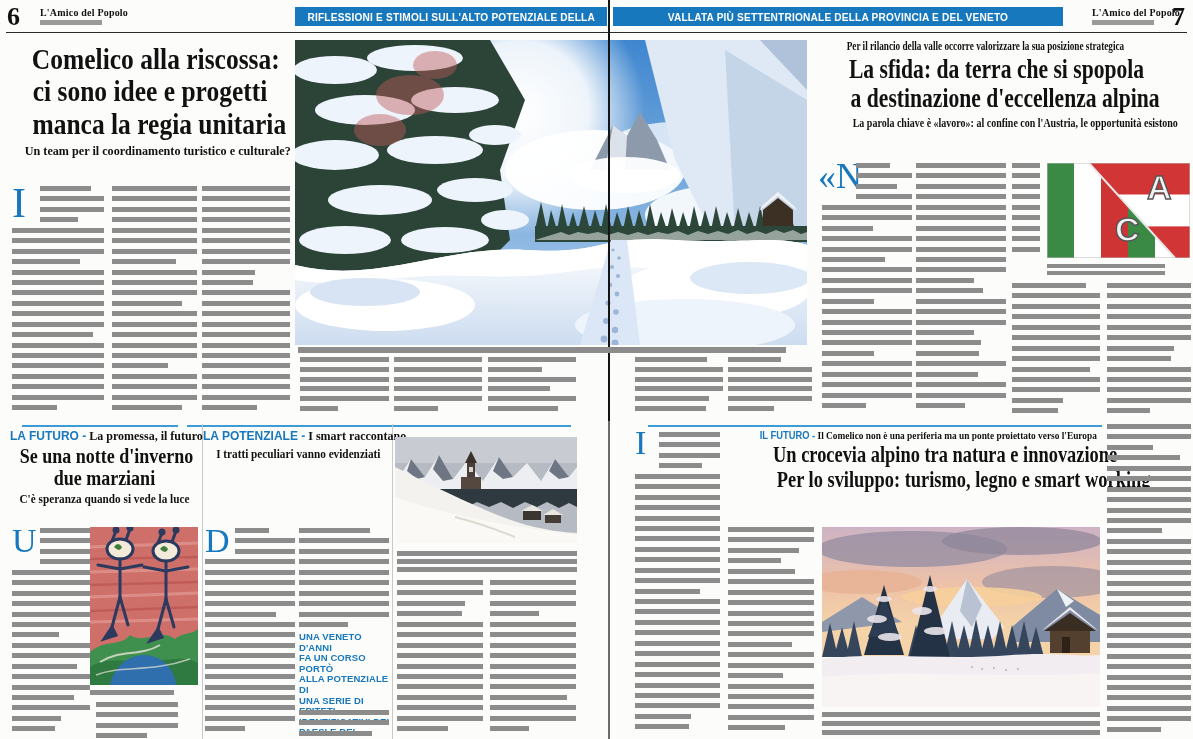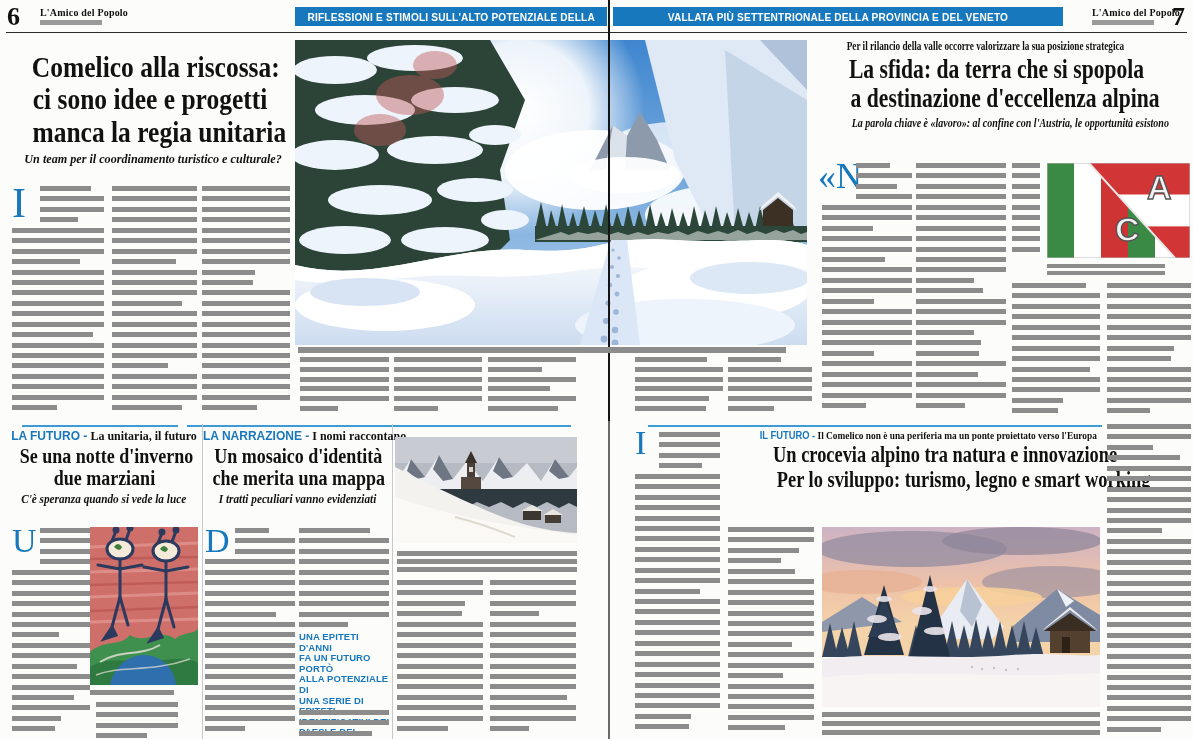--- a/index.html
+++ b/index.html
@@ -12,21 +12,21 @@
   .masthead-bar{height:5px;background:#9a9a9a;}
   .banner{background:#1878be;color:#fff;font-family:"Liberation Sans",sans-serif;
           font-weight:700;font-size:11px;display:flex;align-items:center;justify-content:center;
           letter-spacing:.2px;}
   .banner .cond{display:inline-block;white-space:nowrap;transform:scaleX(.92);}
   .hrule{height:1px;background:#2a2a2a;}
   
   .hblock{text-align:center;}
   .kicker{font-weight:700;font-size:12px;}
   .headline{font-weight:700;line-height:1.08;}
-  .subhead{font-weight:700;font-style:italic;}
+  .subhead{font-weight:700;}
   .cond{display:inline-block;white-space:nowrap;transform-origin:50% 50%;}
   .sx80{transform:scaleX(.80);} .sx85{transform:scaleX(.85);} .sx90{transform:scaleX(.90);}
   
   .seclabel{font-family:"Liberation Sans",sans-serif;font-weight:700;color:#1878be;}
   .sectext{font-family:"Liberation Serif",serif;font-weight:700;color:#111;}
   .bluerule{height:2px;background:#3d9bd6;}
   .vdiv{width:1px;background:#c9c9c9;}
   
   .dropcap{color:#1878be;font-family:"Liberation Serif",serif;font-weight:500;line-height:.85;}
   
@@ -55,21 +55,21 @@
     <span class="cond">VALLATA PIÙ SETTENTRIONALE DELLA PROVINCIA E DEL VENETO</span>
   </div>
   <div class="abs" style="left:1092px;top:7px;">
     <div class="masthead">L'Amico del Popolo</div>
     <div class="masthead-bar" style="width:62px;margin-top:2px;"></div>
   </div>
   <div class="abs pagenum" style="left:1172px;top:2px;">7</div>
   <div class="abs hrule" style="left:6px;top:32px;width:1181px;"></div>
 
   <div class="abs hblock" style="left:10px;top:39px;width:280px;">
-    <div class="headline" style="font-size:30px;margin-top:12px;font-family:Liberation Serif, serif;">
+    <div class="headline" style="font-size:30px;margin-top:4px;font-family:Liberation Serif, serif;">
       <div><span class="cond sx85">Comelico alla riscossa:</span></div>
       <div><span class="cond sx85">ci sono idee e progetti</span></div>
       <div><span class="cond sx85">manca la regia unitaria</span></div>
     </div>
     <div class="subhead" style="font-size:13.5px;margin-top:3px;"><span class="cond sx90">Un team per il coordinamento turistico e culturale?</span></div>
   </div>
   <div class="abs dropcap" style="left:12px;top:186px;font-size:42px;">I</div>
 
   <div class="abs" style="left:295px;top:40px;">
     <svg width="512" height="305" viewBox="0 0 512 305">
@@ -192,21 +192,21 @@
 
   <div class="abs bluerule" style="left:22px;top:425px;width:156px;"></div>
   <div class="abs bluerule" style="left:187px;top:425px;width:384px;"></div>
   <div class="abs bluerule" style="left:648px;top:425px;width:454px;"></div>
   <div class="abs vdiv" style="left:202px;top:424px;height:315px;"></div>
   <div class="abs vdiv" style="left:392px;top:424px;height:315px;"></div>
 
   <div class="abs hblock" style="left:10px;top:429px;width:188px;">
     <div style="font-size:12px;white-space:nowrap;">
       <span class="seclabel">LA FUTURO -</span>
-      <span class="sectext">La unitaria, il futuro</span>
+      <span class="sectext">La promessa, il futuro</span>
     </div>
     <div class="headline" style="font-size:20px;margin-top:2px;">
       <div><span class="cond sx90">Se una notte d'inverno</span></div>
       <div><span class="cond sx90">due marziani</span></div>
     </div>
     <div class="subhead" style="font-size:12.5px;margin-top:3px;"><span class="cond sx90">C'è speranza quando si vede la luce</span></div>
   </div>
   <div class="abs dropcap" style="left:12px;top:527px;font-size:34px;">U</div>
 
   <div class="abs" style="left:90px;top:527px;">
@@ -258,34 +258,30 @@
           <polygon points="68,102 60,114 72,110" fill="#2b3a5e"></polygon>
         </g>
       </g>
       <path d="M24,20 q4,-6 8,0 q-2,6 -8,0" fill="#3e7d3a"></path>
       <path d="M70,22 q4,-6 8,0 q-2,6 -8,0" fill="#3e7d3a"></path>
     </svg>
   </div>
 
   <div class="abs hblock" style="left:203px;top:429px;width:190px;">
     <div style="font-size:12px;white-space:nowrap;">
-      <span class="seclabel">LA NARRAZIONE -</span>
-      <span class="sectext">I nomi raccontano</span>
-    </div>
-    <div class="headline" style="font-size:20px;margin-top:2px;">
-      <div><span class="cond sx90">Un mosaico d'identità</span></div>
-      <div><span class="cond sx90">che merita una mappa</span></div>
+      <span class="seclabel">LA POTENZIALE -</span>
+      <span class="sectext">I smart raccontano</span>
     </div>
     <div class="subhead" style="font-size:12.5px;margin-top:3px;"><span class="cond sx90">I tratti peculiari vanno evidenziati</span></div>
   </div>
   <div class="abs dropcap" style="left:205px;top:527px;font-size:34px;">D</div>
 
   <div class="abs bluecap" style="left:299px;top:632px;width:92px;">
-    <div>UNA EPITETI D'ANNI</div>
-    <div>FA UN FUTURO PORTÒ</div>
+    <div>UNA VENETO D'ANNI</div>
+    <div>FA UN CORSO PORTÒ</div>
     <div>ALLA POTENZIALE DI</div>
     <div>UNA SERIE DI EPITETI</div>
     <div>IDENTIFICATIVI DEI</div>
     <div>PAESI E DEI VILLAGGI</div>
 
   </div>
 
   <div class="abs" style="left:395px;top:437px;">
     <svg width="182" height="106" viewBox="0 0 182 106">
       <rect width="182" height="106" fill="#b6bac2"></rect>

